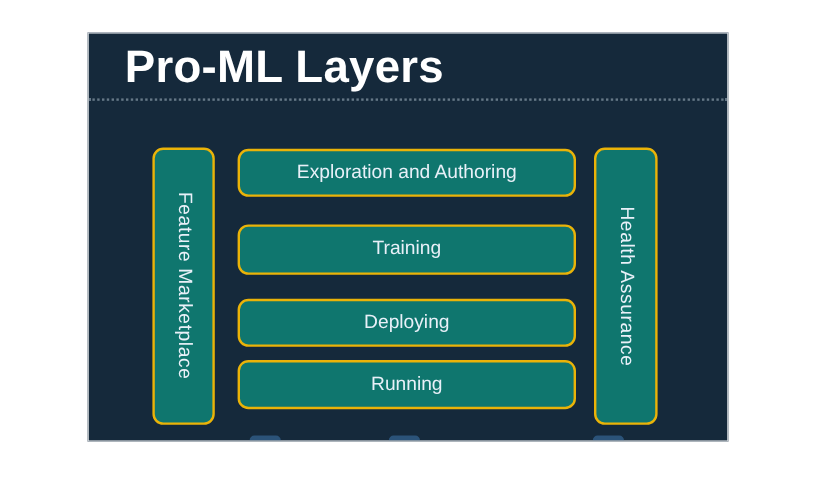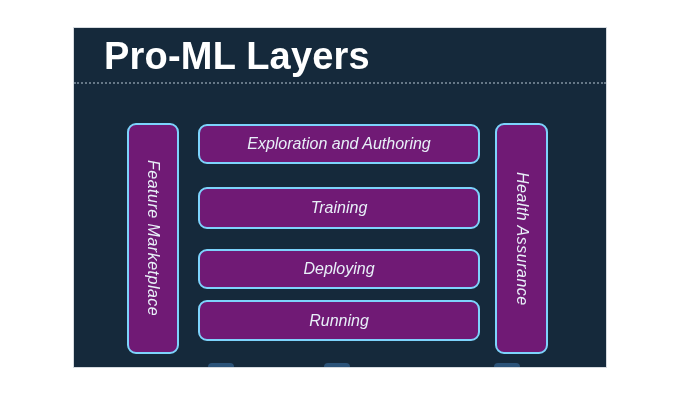--- a/index.html
+++ b/index.html
@@ -31,30 +31,29 @@
     letter-spacing: 0.2px;
     white-space: nowrap;
   }
   .title-divider {
     position: absolute;
     left: 0; right: 0; top: 54px;
     border-top: 2px dotted rgba(170, 185, 198, 0.55);
   }
   .box {
     position: absolute;
-    background: #701a75;
-    border: 2px solid #7dd3fc;
+    background: #0f766e;
+    border: 2px solid #eab308;
     border-radius: 9px;
     color: #e8f0f8;
     display: flex;
     align-items: center;
     justify-content: center;
     font-size: 16px;
     text-align: center;
-    font-style: italic;
   }
   .rail-left  { left: 53px;  top: 95px; width: 52px; height: 231px; }
   .rail-right { left: 421px; top: 95px; width: 53px; height: 231px; }
   .vtext {
     writing-mode: vertical-rl;
     text-orientation: mixed;
     white-space: nowrap;
     letter-spacing: 0.5px;
   }
   .layer { left: 124px; width: 282px; }

